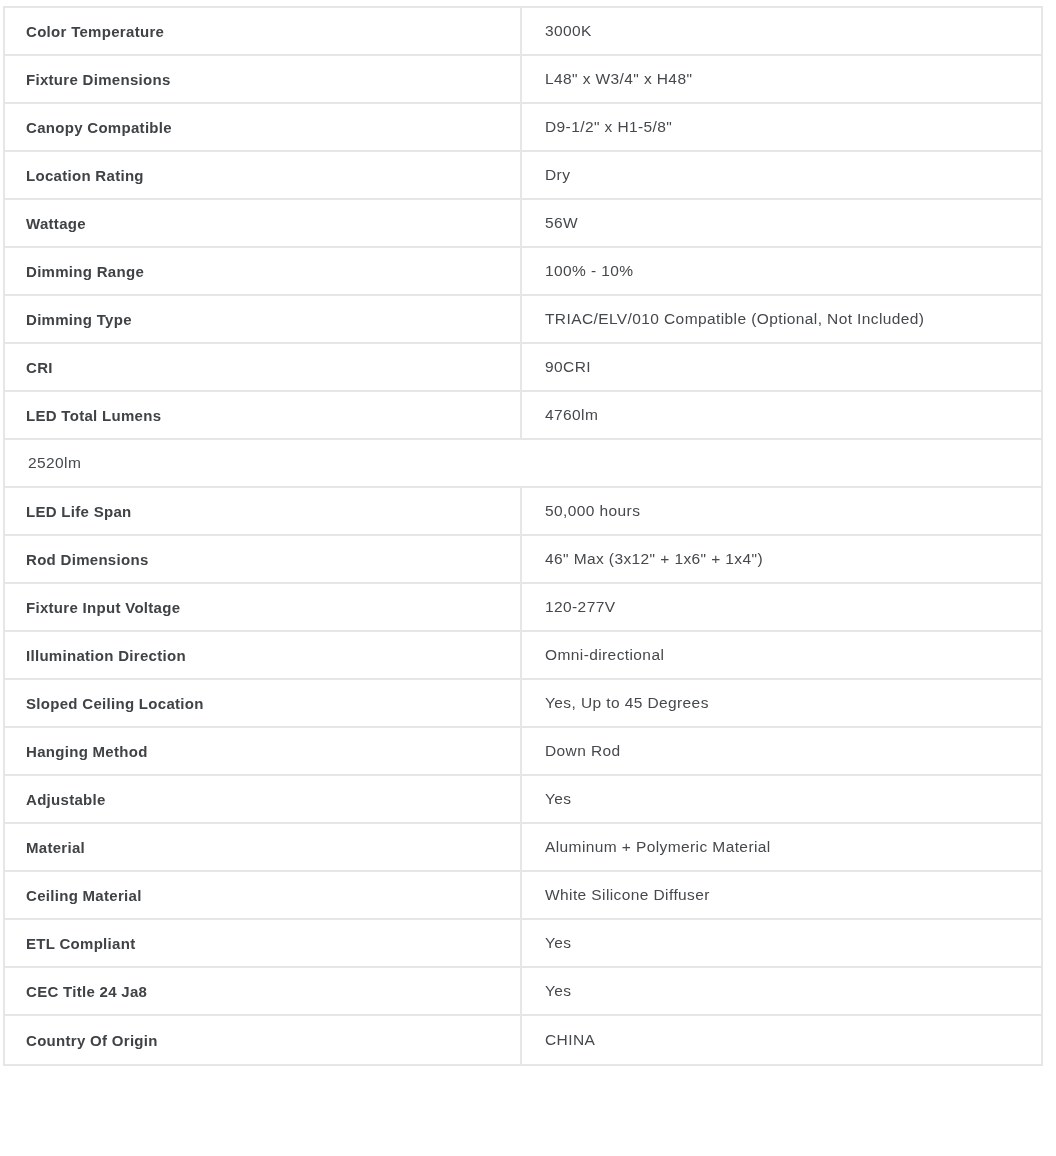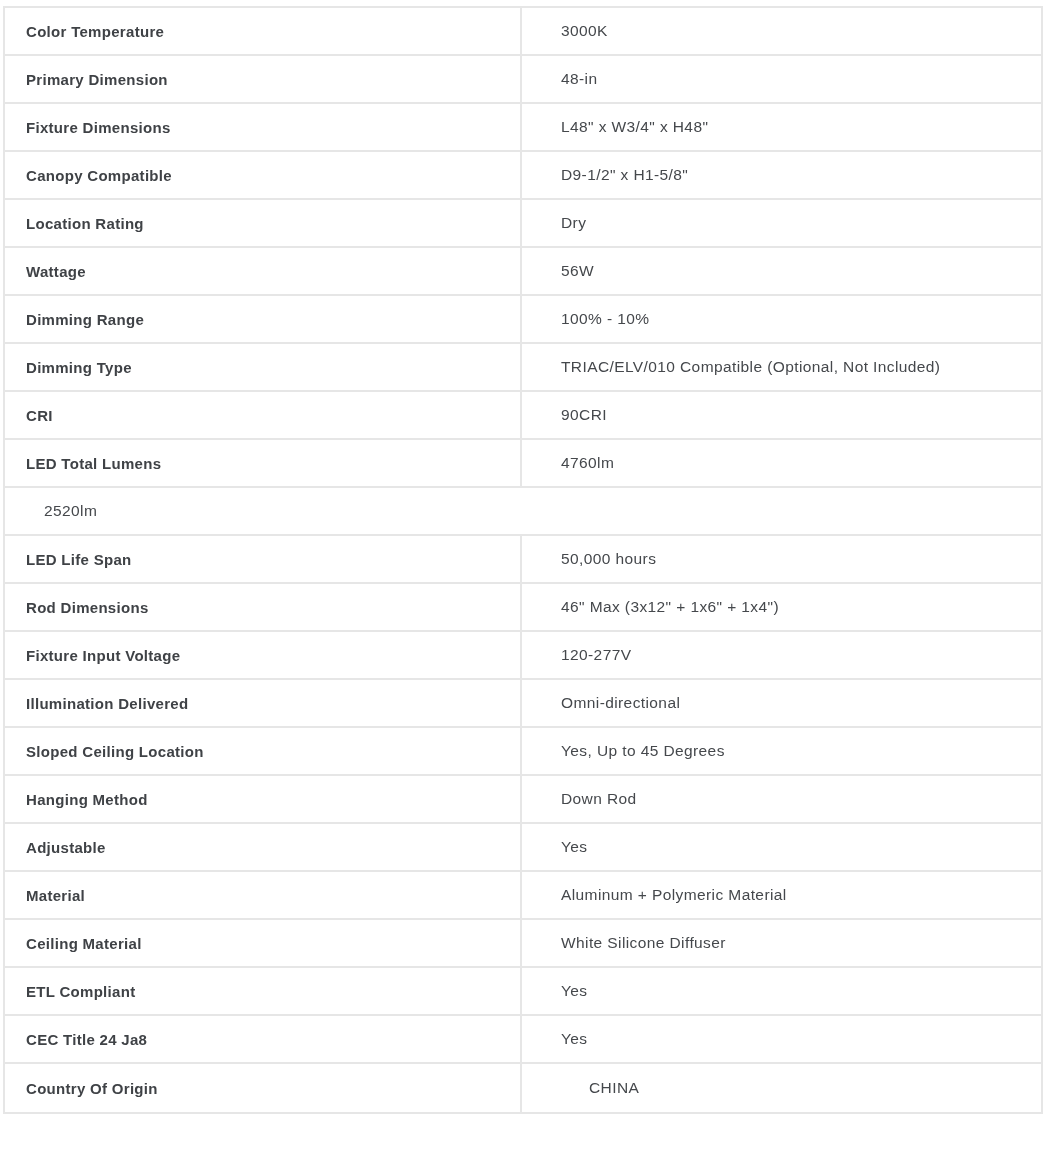--- a/index.html
+++ b/index.html
@@ -19,66 +19,61 @@
     background: #ffffff;
   }
   .spec-row {
     display: flex;
     height: 48px;
     border-bottom: 2px solid #e6e6e6;
     background: #ffffff;
   }
   .spec-row:last-child {
     border-bottom: none;
-    gap: 28px;
   }
   .spec-label {
     width: 517px;
     flex: 0 0 517px;
     border-right: 2px solid #e6e6e6;
     display: flex;
     align-items: center;
     padding-left: 21px;
     padding-right: 12px;
     font-size: 15px;
     font-weight: 700;
     color: #3f4246;
     letter-spacing: 0.3px;
     white-space: nowrap;
     overflow: hidden;
   }
   .spec-value {
     flex: 1 1 auto;
     display: flex;
     align-items: center;
-    padding-left: 39px;
+    padding-left: 23px;
     padding-right: 12px;
     font-size: 15.5px;
     font-weight: 400;
     color: #45484c;
     letter-spacing: 0.4px;
     white-space: nowrap;
     overflow: hidden;
   }
 </style>
 </head>
 <body>
 
 <div class="page">
   <div class="spec-table">
 
       <div class="spec-row">
         <div class="spec-label">Color Temperature</div>
         <div class="spec-value">3000K</div>
       </div>
 
-      <div class="spec-row">
-        <div class="spec-label">Primary Dimension</div>
-        <div class="spec-value">48-in</div>
-      </div>
 
       <div class="spec-row">
         <div class="spec-label">Fixture Dimensions</div>
         <div class="spec-value">L48" x W3/4" x H48"</div>
       </div>
 
       <div class="spec-row">
         <div class="spec-label">Canopy Compatible</div>
         <div class="spec-value">D9-1/2" x H1-5/8"</div>
       </div>
@@ -126,21 +121,21 @@
         <div class="spec-label">Rod Dimensions</div>
         <div class="spec-value">46" Max (3x12" + 1x6" + 1x4")</div>
       </div>
 
       <div class="spec-row">
         <div class="spec-label">Fixture Input Voltage</div>
         <div class="spec-value">120-277V</div>
       </div>
 
       <div class="spec-row">
-        <div class="spec-label">Illumination Delivered</div>
+        <div class="spec-label">Illumination Direction</div>
         <div class="spec-value">Omni-directional</div>
       </div>
 
       <div class="spec-row">
         <div class="spec-label">Sloped Ceiling Location</div>
         <div class="spec-value">Yes, Up to 45 Degrees</div>
       </div>
 
       <div class="spec-row">
         <div class="spec-label">Hanging Method</div>

